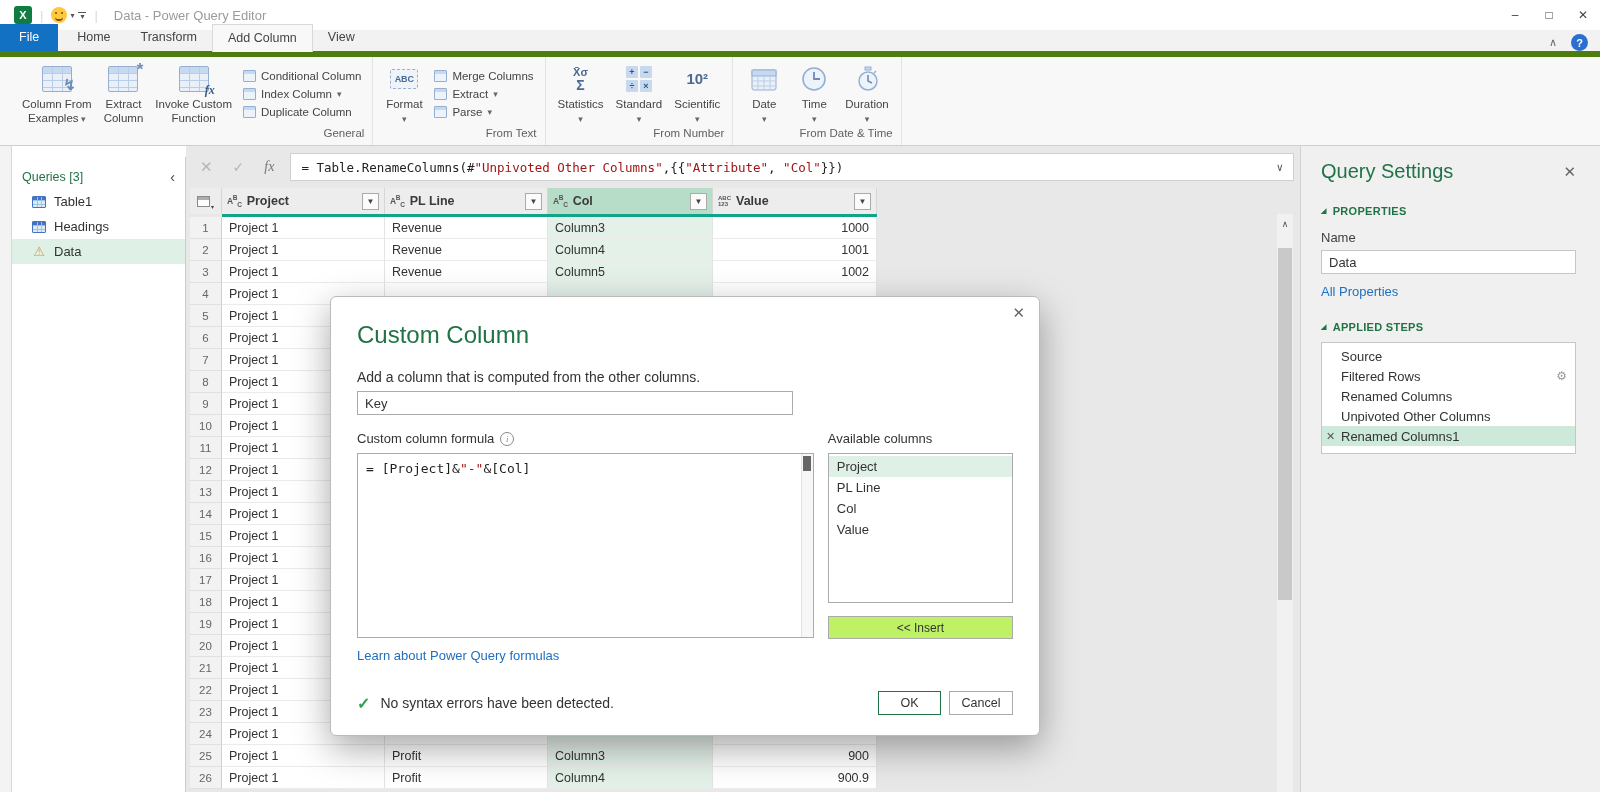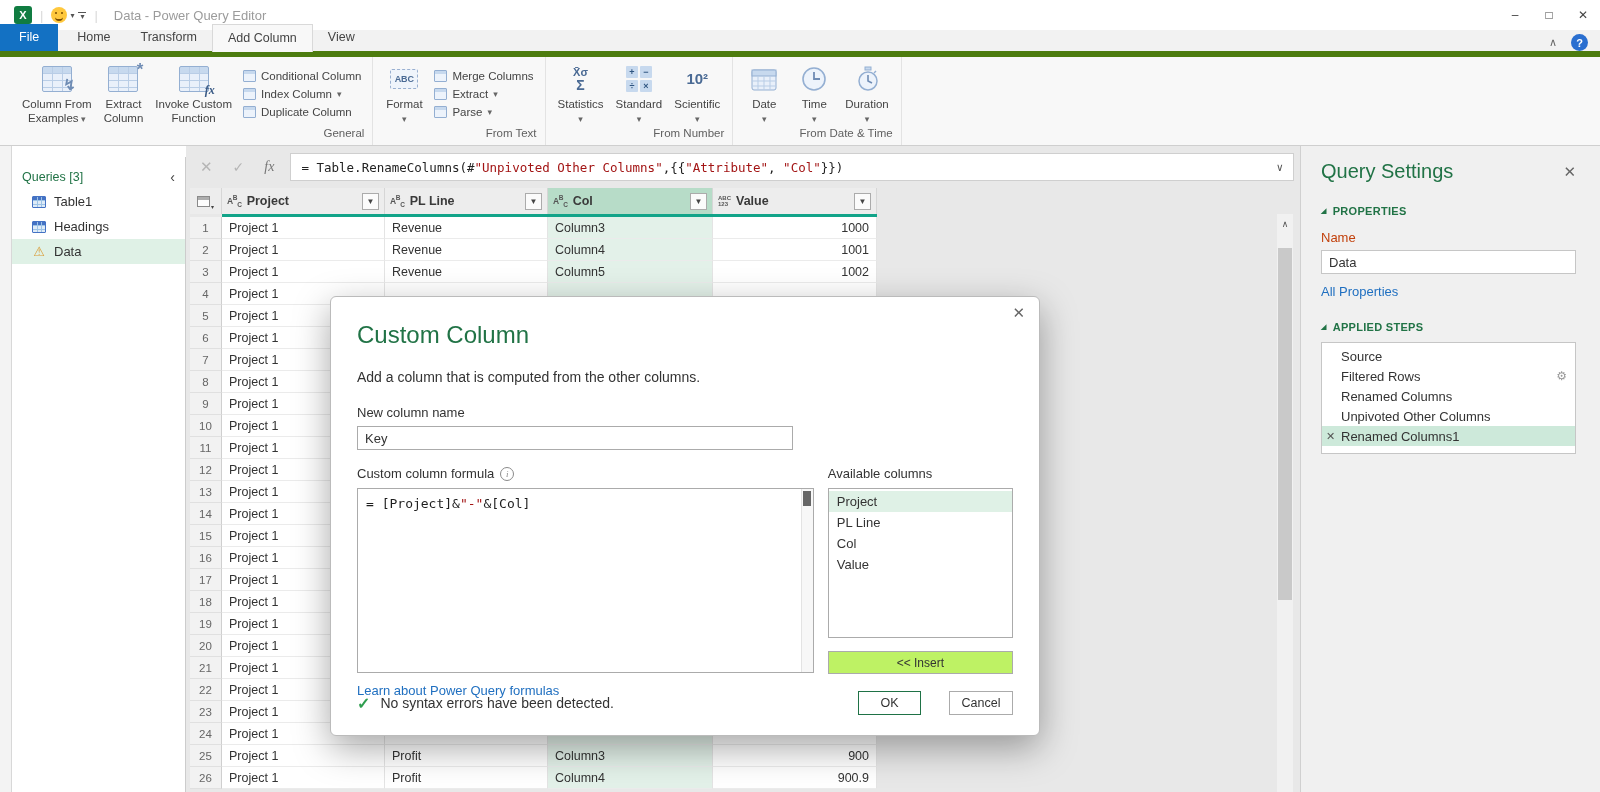--- a/index.html
+++ b/index.html
@@ -121,33 +121,33 @@
   .fbox-track{position:absolute;top:0;right:0;width:12px;bottom:0;background:#F7F7F7;border-left:1px solid #E3E3E3}
   .fbox-thumb{position:absolute;top:2px;right:2px;width:8px;height:15px;background:#666}
   .learn-link{display:inline-block;margin-top:10px;font-size:13px;color:#1F6FC0}
   .avail-list{margin-top:7px;height:150px;border:1px solid #ABABAB;background:#fff;padding-top:2px;overflow:hidden}
   .avail-item{height:21px;display:flex;align-items:center;padding-left:8px;font-size:13px;color:#333}
   .avail-item.sel{background:#DFF1E6}
   .insert-btn{margin-top:13px;height:23px;border:1px solid #ABABAB;background:#bef264;display:flex;align-items:center;justify-content:center;font-size:12px;color:#333}
   .dlg-footer{position:absolute;left:26px;right:26px;bottom:20px;display:flex;align-items:center}
   .status-check{color:#2F9E4F;font-size:16px;font-weight:bold;margin-right:10px}
   .status-text{font-size:14px;color:#333}
-  .dlg-btns{margin-left:auto;display:flex;gap:28px}
+  .dlg-btns{margin-left:auto;display:flex;gap:8px}
   .btn{height:24px;background:#fff;display:flex;align-items:center;justify-content:center;font-size:12.5px;color:#333}
   .btn-ok{width:63px;border:1px solid #1F7246}
   .btn-cancel{width:64px;border:1px solid #ABABAB}
 
   
   #settings{position:absolute;top:146px;right:0;width:300px;bottom:0;background:#F0F0F0;border-left:1px solid #D0D0D0;padding:0 24px 0 20px}
   .qs-head{display:flex;justify-content:space-between;align-items:center;margin-top:14px}
   .qs-title{font-size:20px;font-weight:normal;color:#217346}
   .qs-close{font-size:15px;color:#666}
   .qs-section{margin-top:22px;font-size:11px;font-weight:bold;color:#217346;letter-spacing:.3px;display:flex;align-items:center;gap:6px}
   .qs-tri{font-size:7px;color:#217346}
-  .qs-label{margin-top:13px;font-size:13px;color:#c2410c}
+  .qs-label{margin-top:13px;font-size:13px;color:#404040}
   .qs-input{margin-top:5px;width:100%;height:24px;border:1px solid #C6C6C6;padding:0 7px;font-size:13px;background:#fff;color:#333}
   .qs-link{display:inline-block;margin-top:10px;font-size:13px;color:#1F6FC0}
   .steps-box{margin-top:9px;background:#fff;border:1px solid #C6C6C6;height:112px;padding-top:3px;overflow:hidden}
   .step{display:flex;align-items:center;height:20px;padding:0 8px 0 4px;font-size:13px;color:#333}
   .step .del{width:15px;font-size:11px;color:#555;visibility:hidden;flex:none}
   .step.sel{background:#CDE9DA}
   .step.sel .del{visibility:visible}
   .step .gear{display:none;margin-left:auto;color:#999;font-size:12px}
   .step.has-gear .gear{display:block}
 </style>
@@ -615,21 +615,20 @@
     <div id="vscroll">
       <div class="varrow">∧</div>
       <div class="vthumb"></div>
     </div>
   </div>
 
   <div id="dialog">
     <span class="dlg-close">✕</span>
     <div class="dlg-title">Custom Column</div>
     <div class="dlg-desc">Add a column that is computed from the other columns.</div>
-    <div class="dlg-label mt20">New column name</div>
     <input class="dlg-name" value="Key" style="">
     <div class="dlg-cols">
       <div class="dlg-left">
         <div class="lblrow">
           <span class="dlg-label">Custom column formula</span>
           <span class="info-ico">i</span>
         </div>
         <div class="formula-box"><span>= [Project]&amp;</span><span class="seg-string">"-"</span><span>&amp;[Col]</span><span class="fbox-track"><span class="fbox-thumb"></span></span></div>
         <span class="learn-link">Learn about Power Query formulas</span>
       </div>

